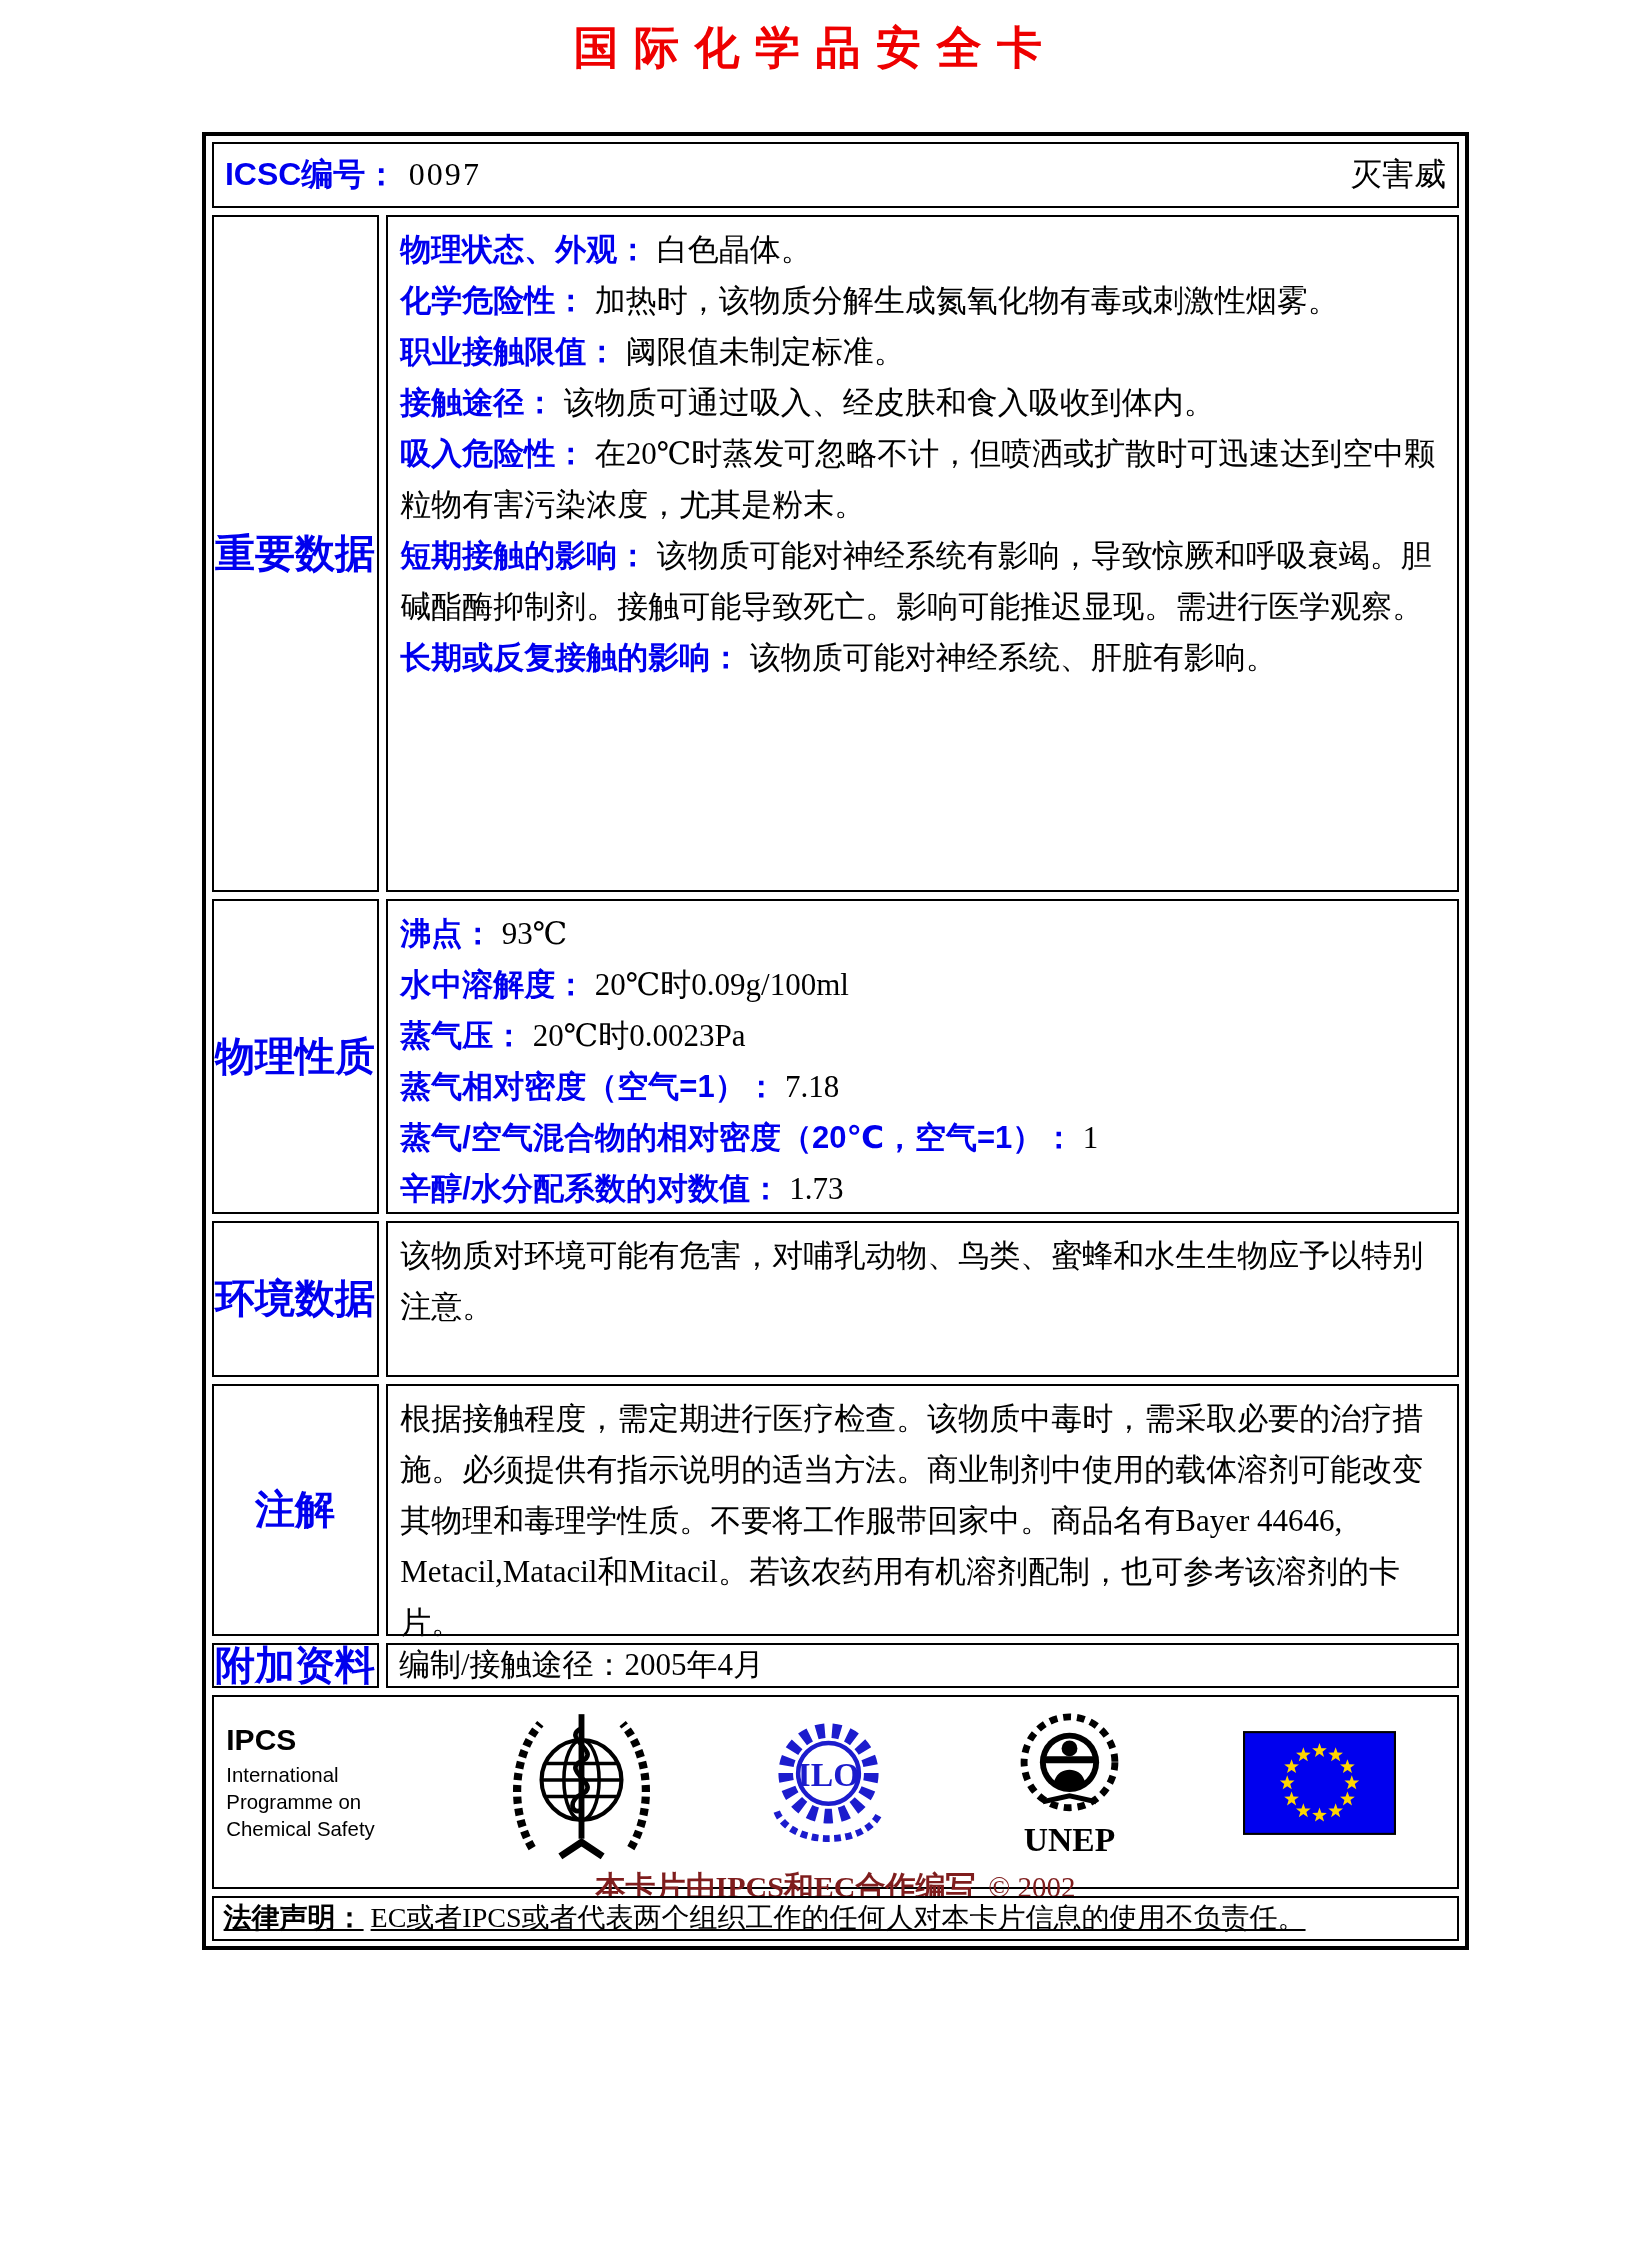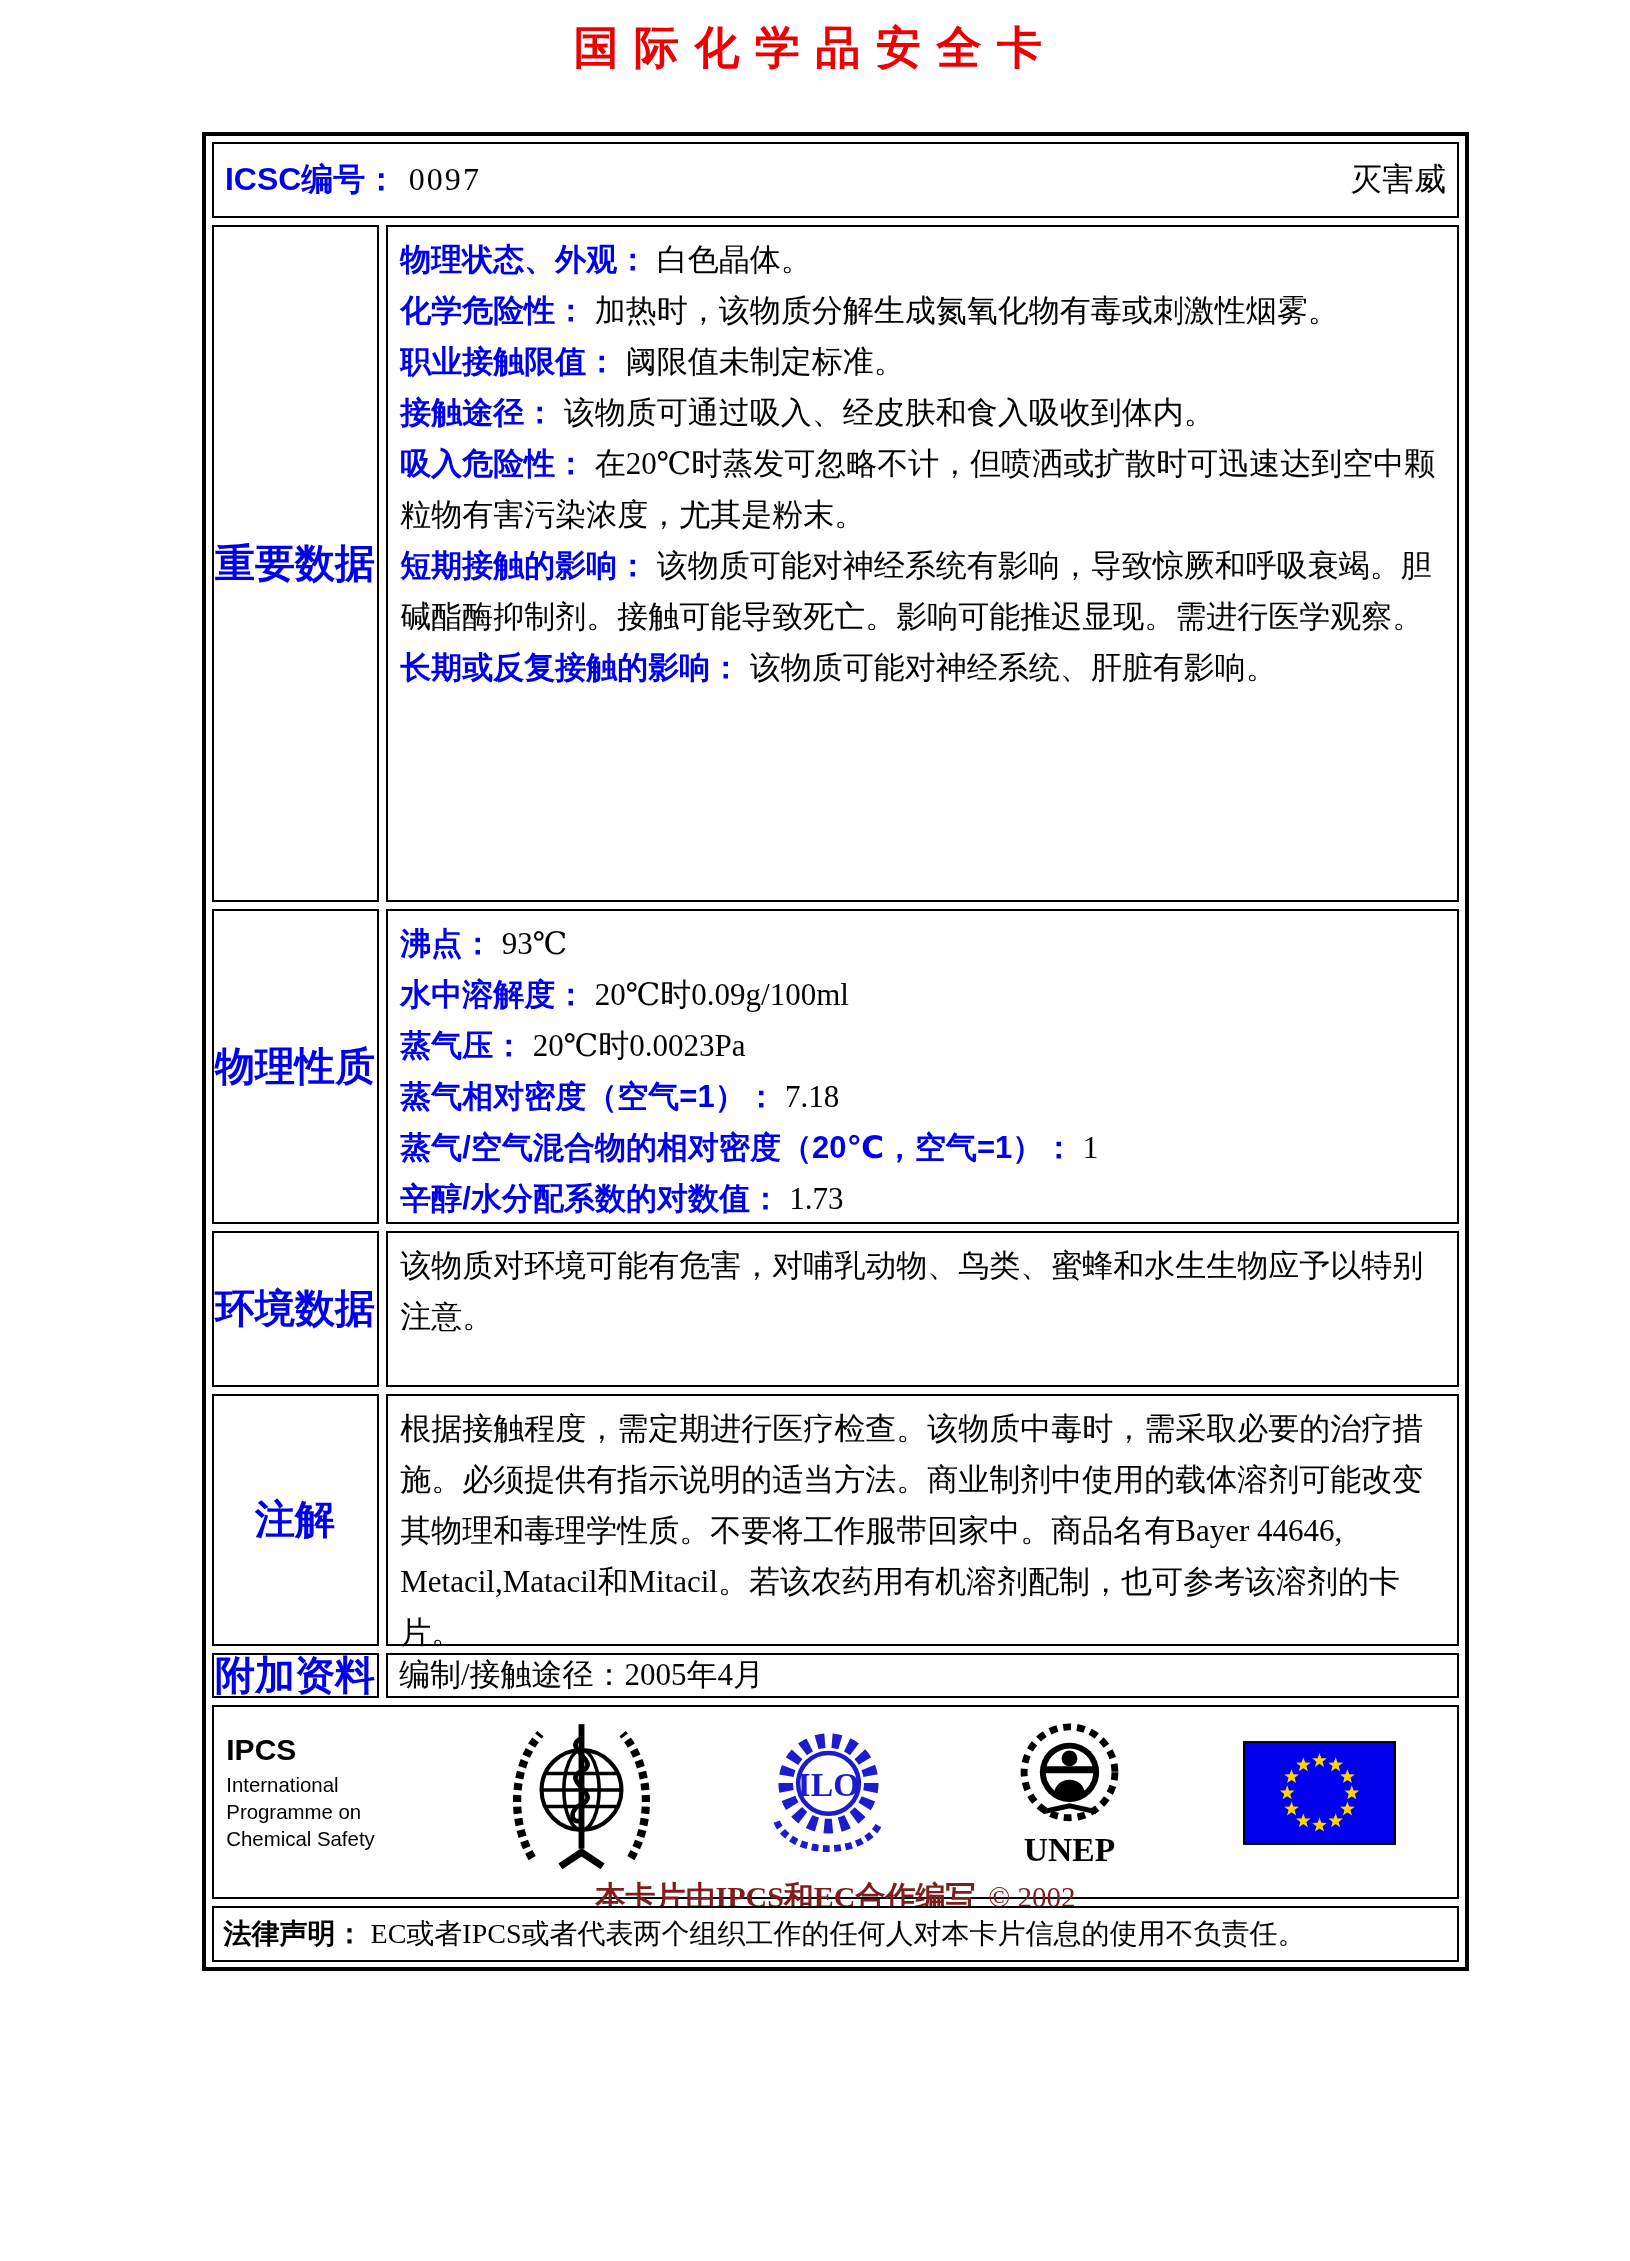--- a/index.html
+++ b/index.html
@@ -31,28 +31,28 @@
     font-family:Liberation Serif, serif;
   }
   .content-cell { flex:1; padding:7px 11.3px 4.2px 12.7px; font-size:31px; }
   .term {
     color:#0000ee; font-weight:bold;
     font-family:"Liberation Sans","DejaVu Sans",sans-serif;
   }
   .entry { line-height:51px; }
   .entry .entry-text { margin-left:8.4px; }
   
-  .r1 { height:76px; }
+  .r1 { height:66px; }
   .r2 { height:677px; }
   .r3 { height:315px; }
   .r4 { height:156px; }
   .r5 { height:252px; }
   .r6 { height:45px; }
   .r7 { height:194px; }
-  .r8 { height:56px; }
+  .r8 { height:45px;text-decoration:underline; }
   .header-cell {
     display:flex; align-items:center; justify-content:space-between;
     padding:0 11.3px; font-size:32px;
   }
   .header-left { display:flex; align-items:center; }
   .header-left .value { margin-left:11.3px; letter-spacing:2.1px; }
   .chem-name { font-size:32px; }
   .addl-cell { display:flex; align-items:center; padding:0 11.3px; font-size:31px; }
   .legal-cell { display:flex; align-items:center; padding:0 10px; font-size:28px; }
   .legal-label {

